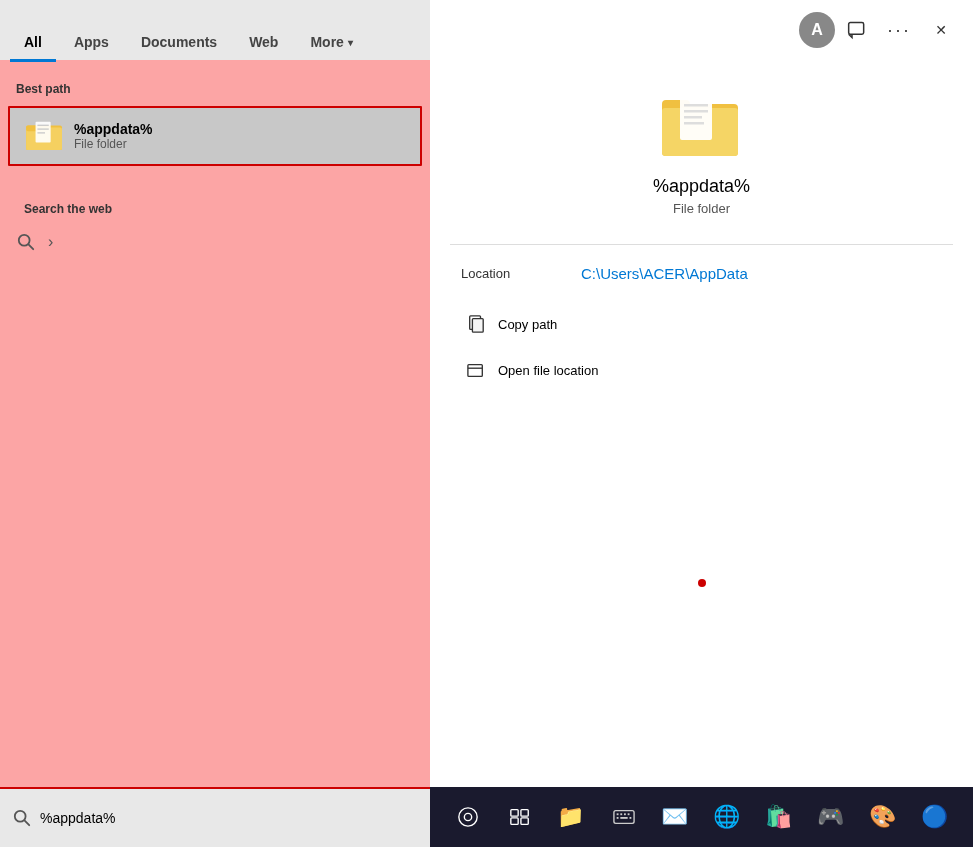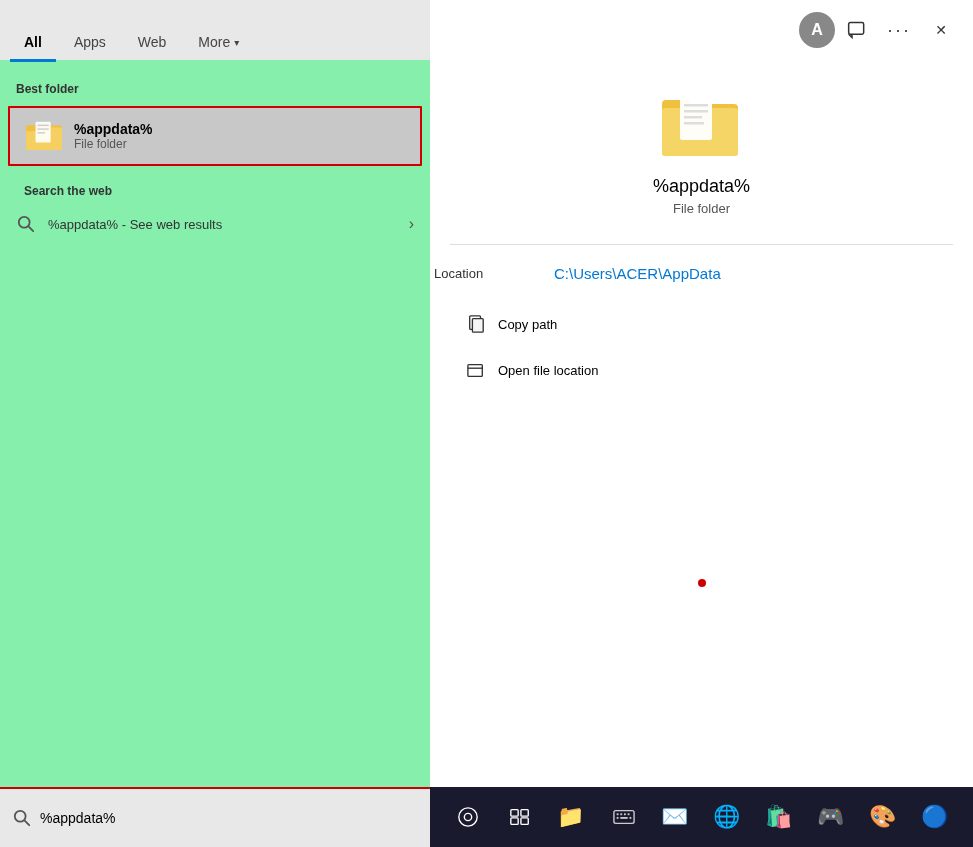--- a/index.html
+++ b/index.html
@@ -12,21 +12,21 @@
       position: relative;
     }
 
     
     .search-panel {
       position: absolute;
       top: 0;
       left: 0;
       width: 430px;
       height: 847px;
-      background: #86efac;
+      background: #fca5a5;
       display: flex;
       flex-direction: column;
     }
 
     
     .tab-bar {
       display: flex;
       align-items: flex-end;
       height: 60px;
       padding: 0 10px;
@@ -35,20 +35,21 @@
       flex-shrink: 0;
     }
     .tab {
       padding: 10px 14px;
       font-size: 14px;
       color: #444;
       cursor: pointer;
       margin-right: 4px;
       position: relative;
       bottom: 0;
+      font-weight: bold;
     }
     .tab.active {
       color: #000;
       font-weight: 600;
     }
     .tab.active::after {
       content: '';
       position: absolute;
       bottom: -2px;
       left: 0;
@@ -257,21 +258,21 @@
     .detail-divider {
       height: 1px;
       background: #ddd;
       margin: 8px 20px;
     }
 
     
     .location-row {
       display: flex;
       align-items: center;
-      padding: 12px 4px;
+      padding: 12px 31px;
     }
     .location-label {
       font-size: 13px;
       color: #333;
       width: 120px;
       flex-shrink: 0;
     }
     .location-link {
       font-size: 15px;
       color: #0078d4;
@@ -349,31 +350,34 @@
 <div class="search-panel">
 
   <div class="tab-bar">
     <div class="tab active">
       <span>All</span>
     </div>
     <div class="tab">
       <span>Apps</span>
     </div>
     <div class="tab">
+      <span>Documents</span>
+    </div>
+    <div class="tab">
       <span>Web</span>
     </div>
     <div class="tab tab-more">
       <span>More</span>
       <span class="chevron">▾</span>
     </div>
   </div>
 
   <div class="search-content">
 
-    <div class="section-header">Best folder</div>
+    <div class="section-header">Best path</div>
 
     <div class="best-match-item">
 
       <div class="best-match-icon">
         <svg viewBox="0 0 40 36" width="38" height="34">
           <rect x="0" y="8" width="38" height="26" rx="2" ry="2" fill="#f0c040"></rect>
           <rect x="0" y="10" width="38" height="24" rx="2" ry="2" fill="#f5d060"></rect>
           <rect x="0" y="8" width="16" height="6" rx="2" ry="2" fill="#f0c040"></rect>
 
           <rect x="10" y="4" width="16" height="22" rx="1" fill="#fff" opacity="0.9"></rect>
@@ -381,32 +385,29 @@
           <rect x="12" y="11" width="12" height="1.5" fill="#ccc"></rect>
           <rect x="12" y="15" width="8" height="1.5" fill="#ccc"></rect>
         </svg>
       </div>
       <div class="best-match-text">
         <span class="best-match-title">%appdata%</span>
         <span class="best-match-subtitle">File folder</span>
       </div>
     </div>
 
-    <div class="section-header" style="margin-top:12px;padding-left:24px;">Search the web</div>
+    <div class="section-header" style="margin-top:30px;padding-left:24px;">Search the web</div>
 
     <div class="web-search-item">
       <div class="web-search-icon">
         <svg viewBox="0 0 20 20" width="18" height="18">
           <circle cx="8" cy="8" r="6" fill="none" stroke="#555" stroke-width="2"></circle>
           <line x1="13" y1="13" x2="18" y2="18" stroke="#555" stroke-width="2" stroke-linecap="round"></line>
         </svg>
       </div>
-      <span class="web-search-text">
-        <span>%appdata%</span><span> - See web results</span>
-      </span>
       <span class="web-search-arrow">›</span>
     </div>
 
 
   </div>
 
   <div class="search-bar">
     <div class="search-bar-icon">
       <svg viewBox="0 0 20 20" width="18" height="18">
         <circle cx="8" cy="8" r="6" fill="none" stroke="#555" stroke-width="2"></circle>

